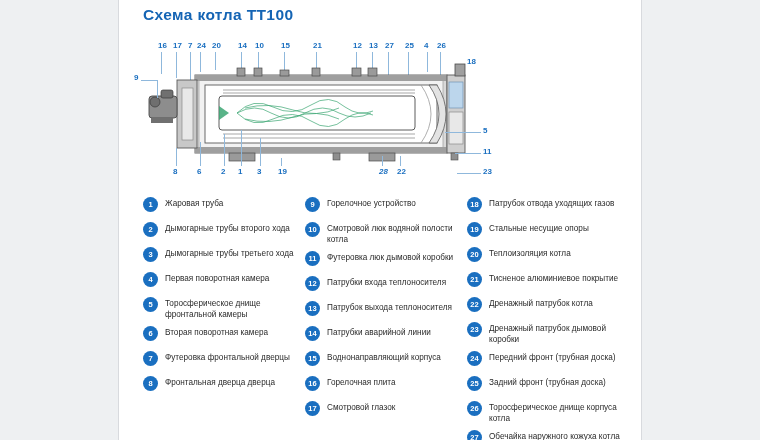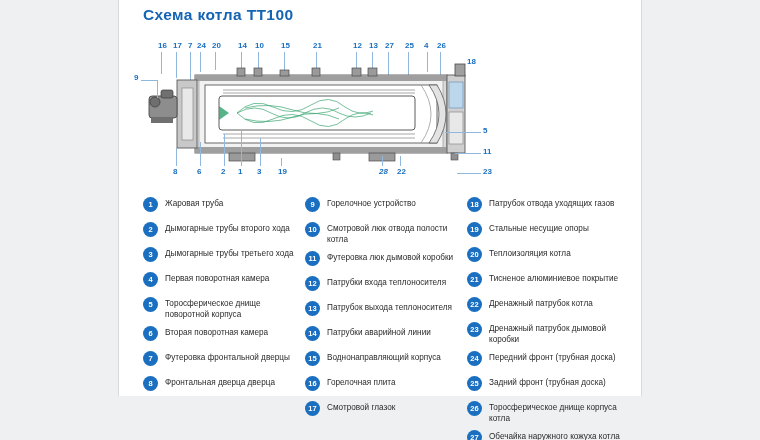--- a/index.html
+++ b/index.html
@@ -6,21 +6,21 @@
   html, body { margin: 0; padding: 0; }
   body {
     width: 760px; height: 440px;
     background: #eef0f2;
     font-family: "Liberation Sans", sans-serif;
     overflow: hidden;
   }
   #page {
     position: absolute;
     left: 118px; top: 0;
-    width: 524px; height: 396px;
+    width: 524px; height: 440px;
     background: #ffffff;
     border-left: 1px solid #d8dade;
     border-right: 1px solid #d8dade;
   }
   #title {
     position: absolute;
     left: 24px; top: 6px;
     font-size: 15.5px;
     font-weight: bold;
     color: #1464b4;
@@ -237,21 +237,21 @@
       <div class="item">
           <div class="bullet">3</div>
           <div class="itext">Дымогарные трубы третьего хода</div>
         </div>
       <div class="item">
           <div class="bullet">4</div>
           <div class="itext">Первая поворотная камера</div>
         </div>
       <div class="item">
           <div class="bullet">5</div>
-          <div class="itext">Торосферическое днище поворотной корпуса</div>
+          <div class="itext">Торосферическое днище фронтальной камеры</div>
         </div>
       <div class="item">
           <div class="bullet">6</div>
           <div class="itext">Вторая поворотная камера</div>
         </div>
       <div class="item">
           <div class="bullet">7</div>
           <div class="itext">Футеровка фронтальной дверцы</div>
         </div>
       <div class="item">
@@ -260,21 +260,21 @@
         </div>
     </div>
 
     <div class="col col-2">
       <div class="item">
           <div class="bullet">9</div>
           <div class="itext">Горелочное устройство</div>
         </div>
       <div class="item">
           <div class="bullet">10</div>
-          <div class="itext">Смотровой люк отвода полости котла</div>
+          <div class="itext">Смотровой люк водяной полости котла</div>
         </div>
       <div class="item">
           <div class="bullet">11</div>
           <div class="itext">Футеровка люк дымовой коробки</div>
         </div>
       <div class="item">
           <div class="bullet">12</div>
           <div class="itext">Патрубки входа теплоносителя</div>
         </div>
       <div class="item">

